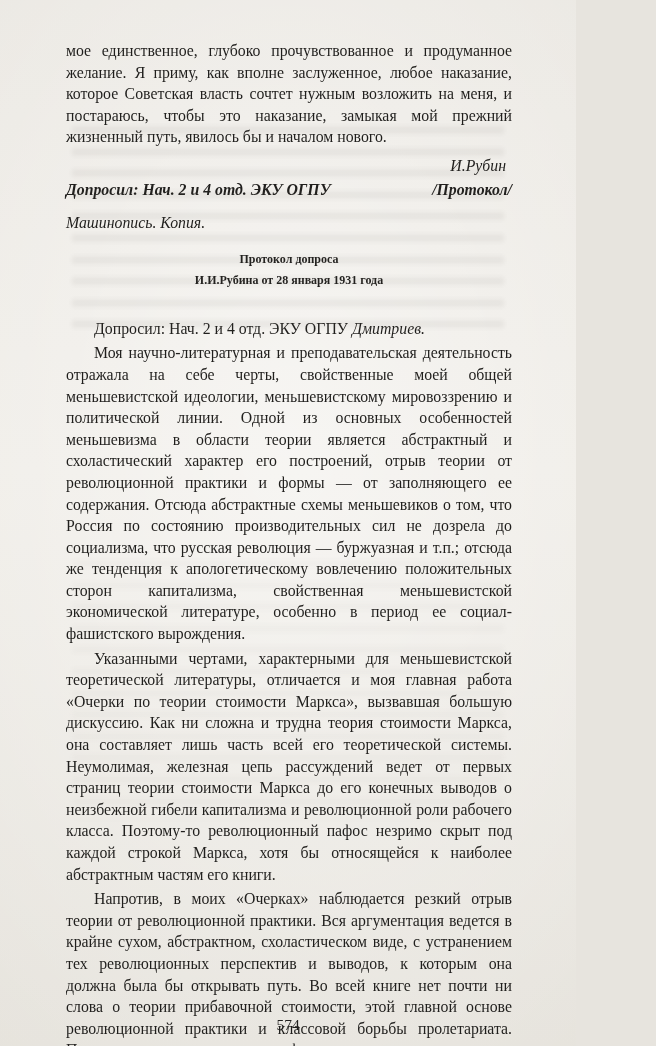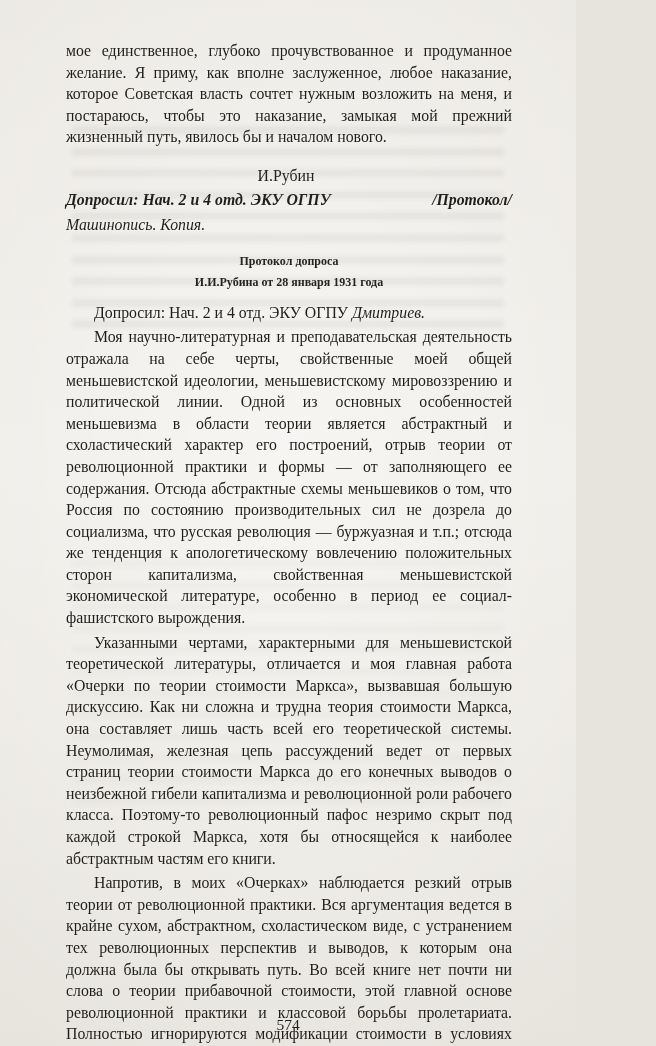--- a/index.html
+++ b/index.html
@@ -38,54 +38,55 @@
     position: absolute;
     left: 72px; right: 72px; top: 560px; height: 260px;
     background: repeating-linear-gradient(180deg,
       rgba(95,90,84,0.45) 0 7px, rgba(0,0,0,0) 7px 21.6px);
     filter: blur(2.5px);
     opacity: 0.07;
     pointer-events: none;
   }
   .continuation { text-indent: 0; }
   .signature {
-    text-align: center;
-    margin-top: 17px;
+    text-align: right;
+    font-style: italic;
+    margin-top: 7px;
     padding-right: 6px;
   }
   .sig-row {
     display: flex;
     justify-content: space-between;
     font-weight: bold;
     font-style: italic;
     margin-top: 2px;
   }
   .note {
     font-style: italic;
-    margin-top: 4px;
+    margin-top: 12px;
     text-align: left;
   }
   .doc-number {
     text-align: center;
     font-weight: bold;
     font-size: 16.5px;
     margin-top: 17px;
     letter-spacing: 0.4px;
     text-indent: 0;
   }
   .doc-title {
     text-align: center;
     font-weight: bold;
     font-size: 12px;
     line-height: 21px;
     margin-top: 15px;
     text-indent: 0;
   }
   .interrogated {
-    margin-top: 9px;
+    margin-top: 27px;
     text-indent: 28px;
   }
   .interrogated i { font-style: italic; }
   .para {
     text-indent: 28px;
     margin-top: 3px;
   }
   .page-number {
     position: absolute;
     bottom: 10px;

